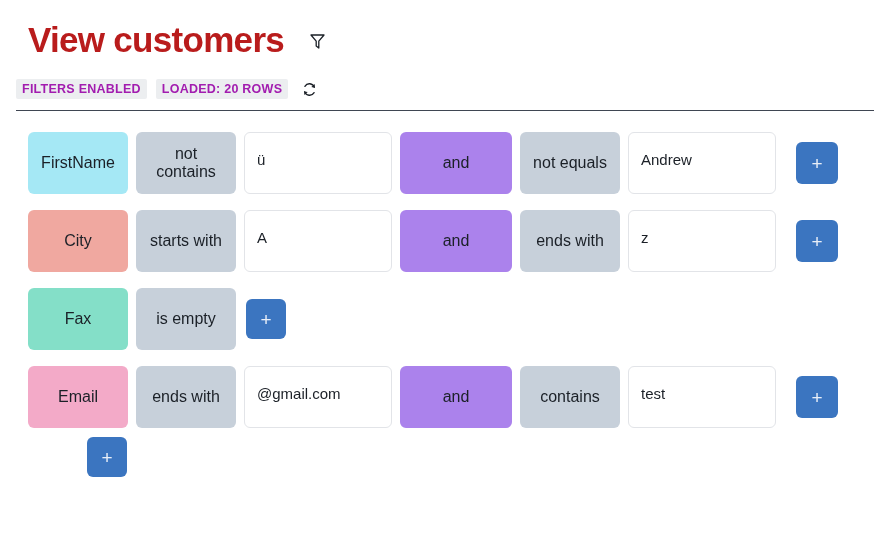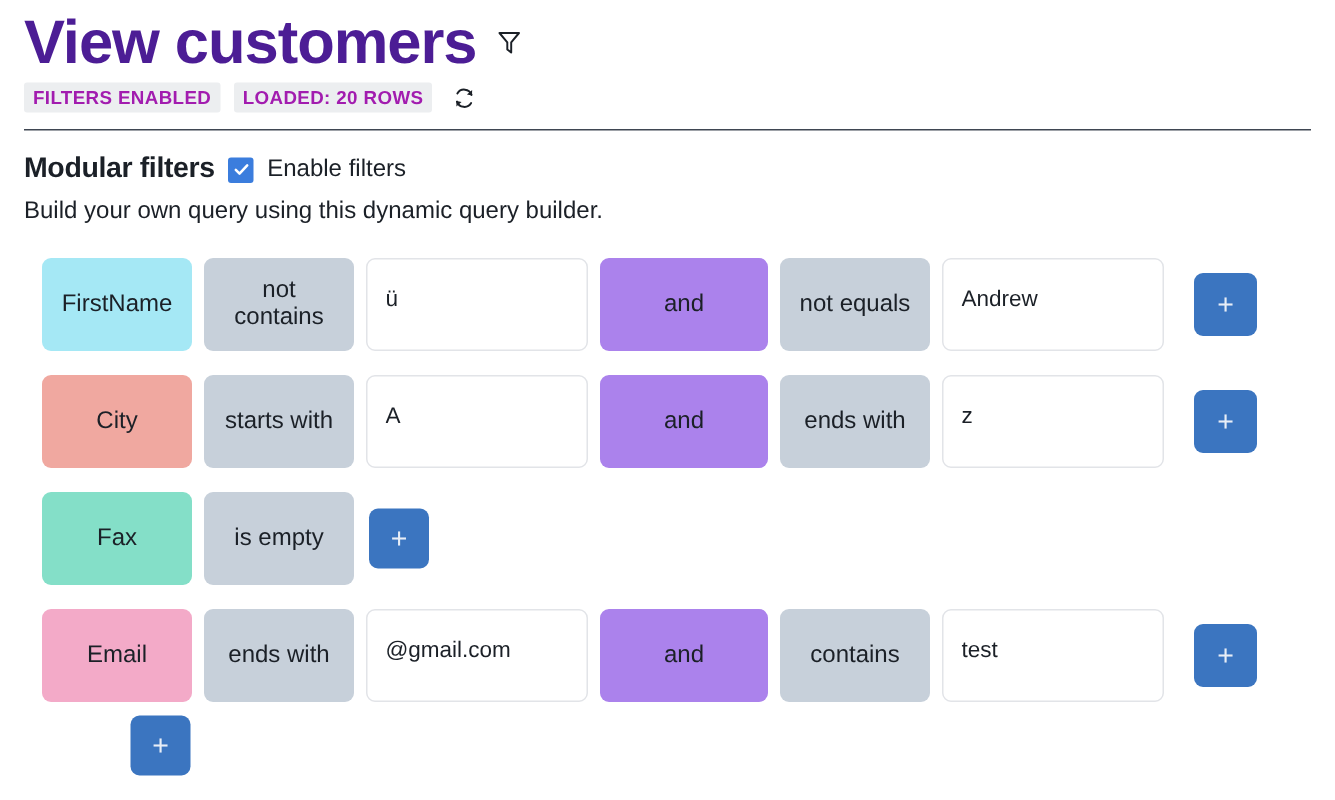--- a/index.html
+++ b/index.html
@@ -16,26 +16,26 @@
 
   
   .header { padding: 6px 16px 0 16px; }
 
   .title-row {
     display: flex;
     align-items: center;
     gap: 14px;
   }
   .page-title {
-    font-size: 41px;
+    font-size: 35px;
     font-weight: bold;
     letter-spacing: -0.7px;
     line-height: 44px;
-    color: #4c1d95;
-    margin: 0;
+    color: #b91c1c;
+    margin: 12px;
   }
   .funnel-icon { display: block; margin-top: 6px; }
 
   .status-row {
     display: flex;
     align-items: center;
     gap: 9px;
     margin-top: 5px;
     height: 20px;
   }
@@ -205,32 +205,20 @@
           <path d="M2.8 10.4 A5.6 5.6 0 0 0 12.9 11.4" fill="none" stroke="#1b2027" stroke-width="1.4" stroke-linecap="round"></path>
           <path d="M13.6 2.2 L13.5 6.0 L9.9 5.3 Z" fill="#1b2027"></path>
           <path d="M2.4 13.8 L2.5 10.0 L6.1 10.7 Z" fill="#1b2027"></path>
         </svg>
       </button>
     </div>
   </div>
 
   <hr class="divider">
 
-  <div class="section">
-    <div class="section-head">
-      <span class="section-title">Modular filters</span>
-      <span class="chk">
-        <svg width="12" height="12" viewBox="0 0 12 12">
-          <path d="M2.2 6.2 L4.7 8.7 L9.8 3.3" fill="none" stroke="#ffffff" stroke-width="1.7" stroke-linecap="round" stroke-linejoin="round"></path>
-        </svg>
-      </span>
-      <span class="chk-label">Enable filters</span>
-    </div>
-    <div class="section-sub">Build your own query using this dynamic query builder.</div>
-  </div>
 
   <div class="filters" id="filters">
       <div class="filter-row">
         <div class="chip chip-field" style="background: rgb(165, 232, 245);">FirstName</div>
         <div class="chip chip-op">not contains</div>
         <input type="text" class="value-input" value="ü" style="">
         <div class="chip chip-conj">and</div>
         <div class="chip chip-op">not equals</div>
         <input type="text" class="value-input" value="Andrew" style="">
         <div class="row-plus-wrap">

